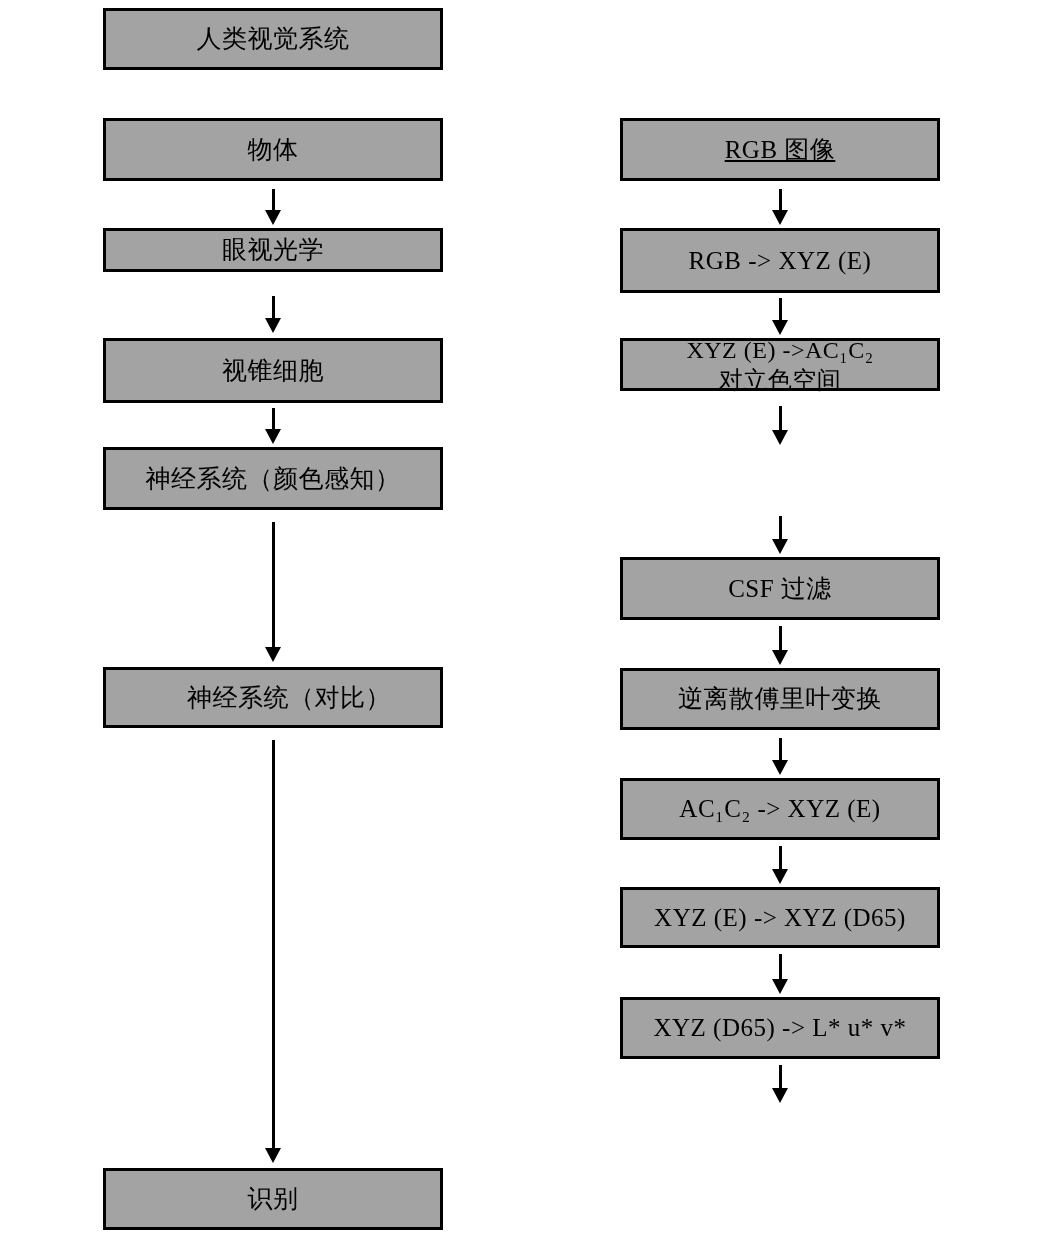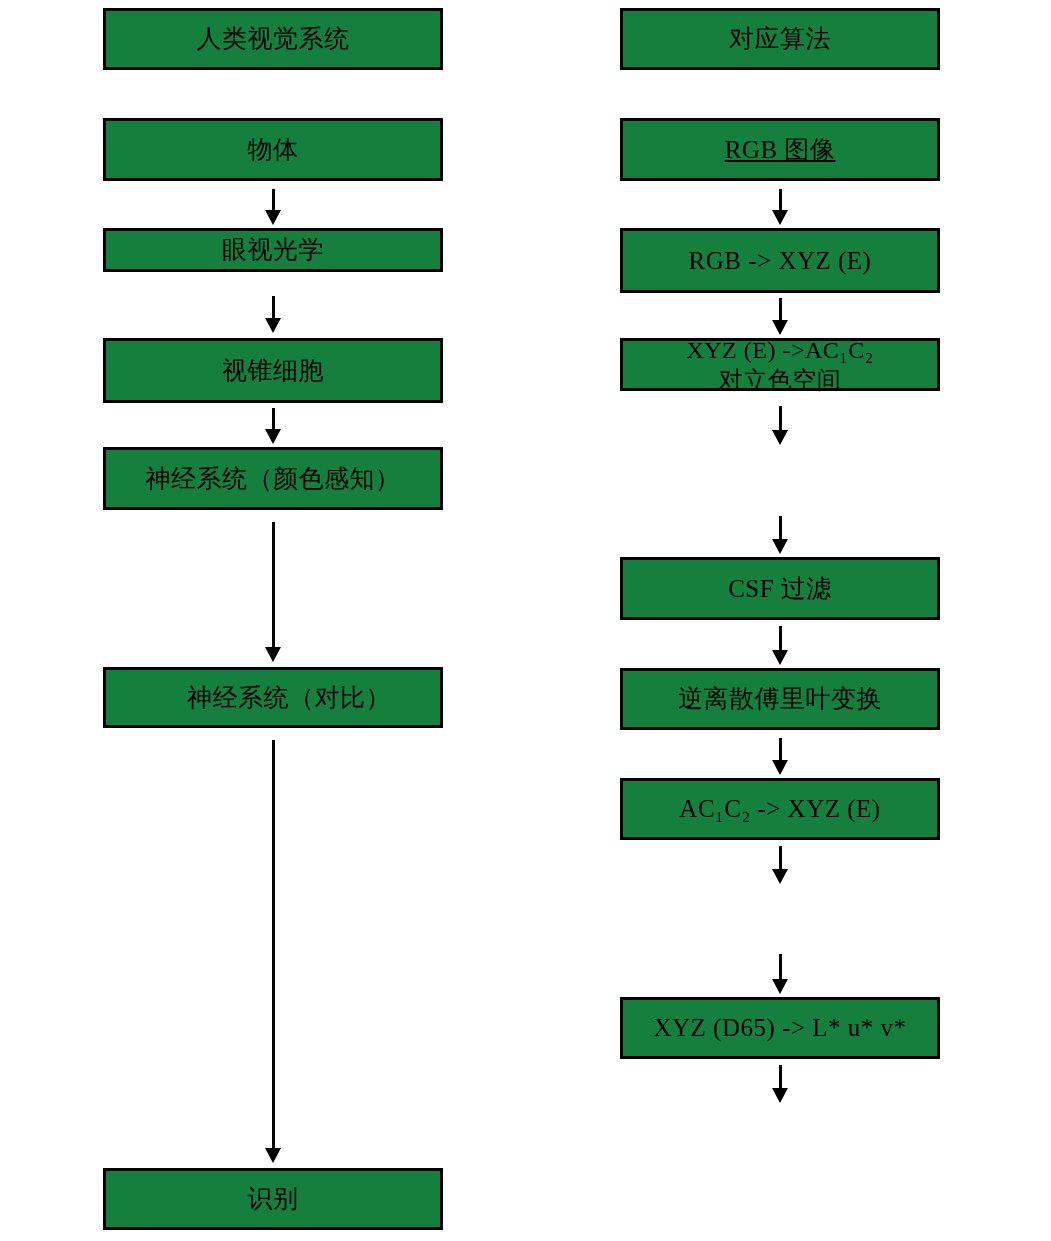--- a/index.html
+++ b/index.html
@@ -12,21 +12,21 @@
     width: 1051px;
     height: 1241px;
     background: #ffffff;
     font-family: "Liberation Serif", "DejaVu Serif", serif;
     overflow: hidden;
   }
   .box {
     position: absolute;
     box-sizing: border-box;
     border: 3px solid #000000;
-    background: #15803d;
+    background: #a3a3a3;
     color: #000000;
     display: flex;
     align-items: center;
     justify-content: center;
     text-align: center;
     font-size: 25px;
     line-height: 1.25;
     white-space: pre-line;
     letter-spacing: 0.5px;
   }
@@ -117,28 +117,28 @@
     </div>
   <div class="arrow l-ar l-a3">
       <div class="shaft"></div>
       <div class="head"></div>
     </div>
   <div class="arrow l-ar l-a4">
       <div class="shaft"></div>
       <div class="head"></div>
     </div>
 
-  <div class="box rc r-b0">对应算法</div>
   <div class="box rc r-b1">RGB 图像</div>
   <div class="box rc r-b2">RGB -&gt; XYZ (E)</div>
   <div class="box rc r-b3">XYZ (E) -&gt;AC₁C₂
 对立色空间</div>
   <div class="box rc r-b5">CSF 过滤</div>
   <div class="box rc r-b6">逆离散傅里叶变换</div>
   <div class="box rc r-b7">AC₁C₂ -&gt; XYZ (E)</div>
+  <div class="box rc r-b8">XYZ (E) -&gt; XYZ (D65)</div>
   <div class="box rc r-b9">XYZ (D65) -&gt; L* u* v*</div>
 
   <div class="arrow r-ar r-a0">
       <div class="shaft"></div>
       <div class="head"></div>
     </div>
   <div class="arrow r-ar r-a1">
       <div class="shaft"></div>
       <div class="head"></div>
     </div>

